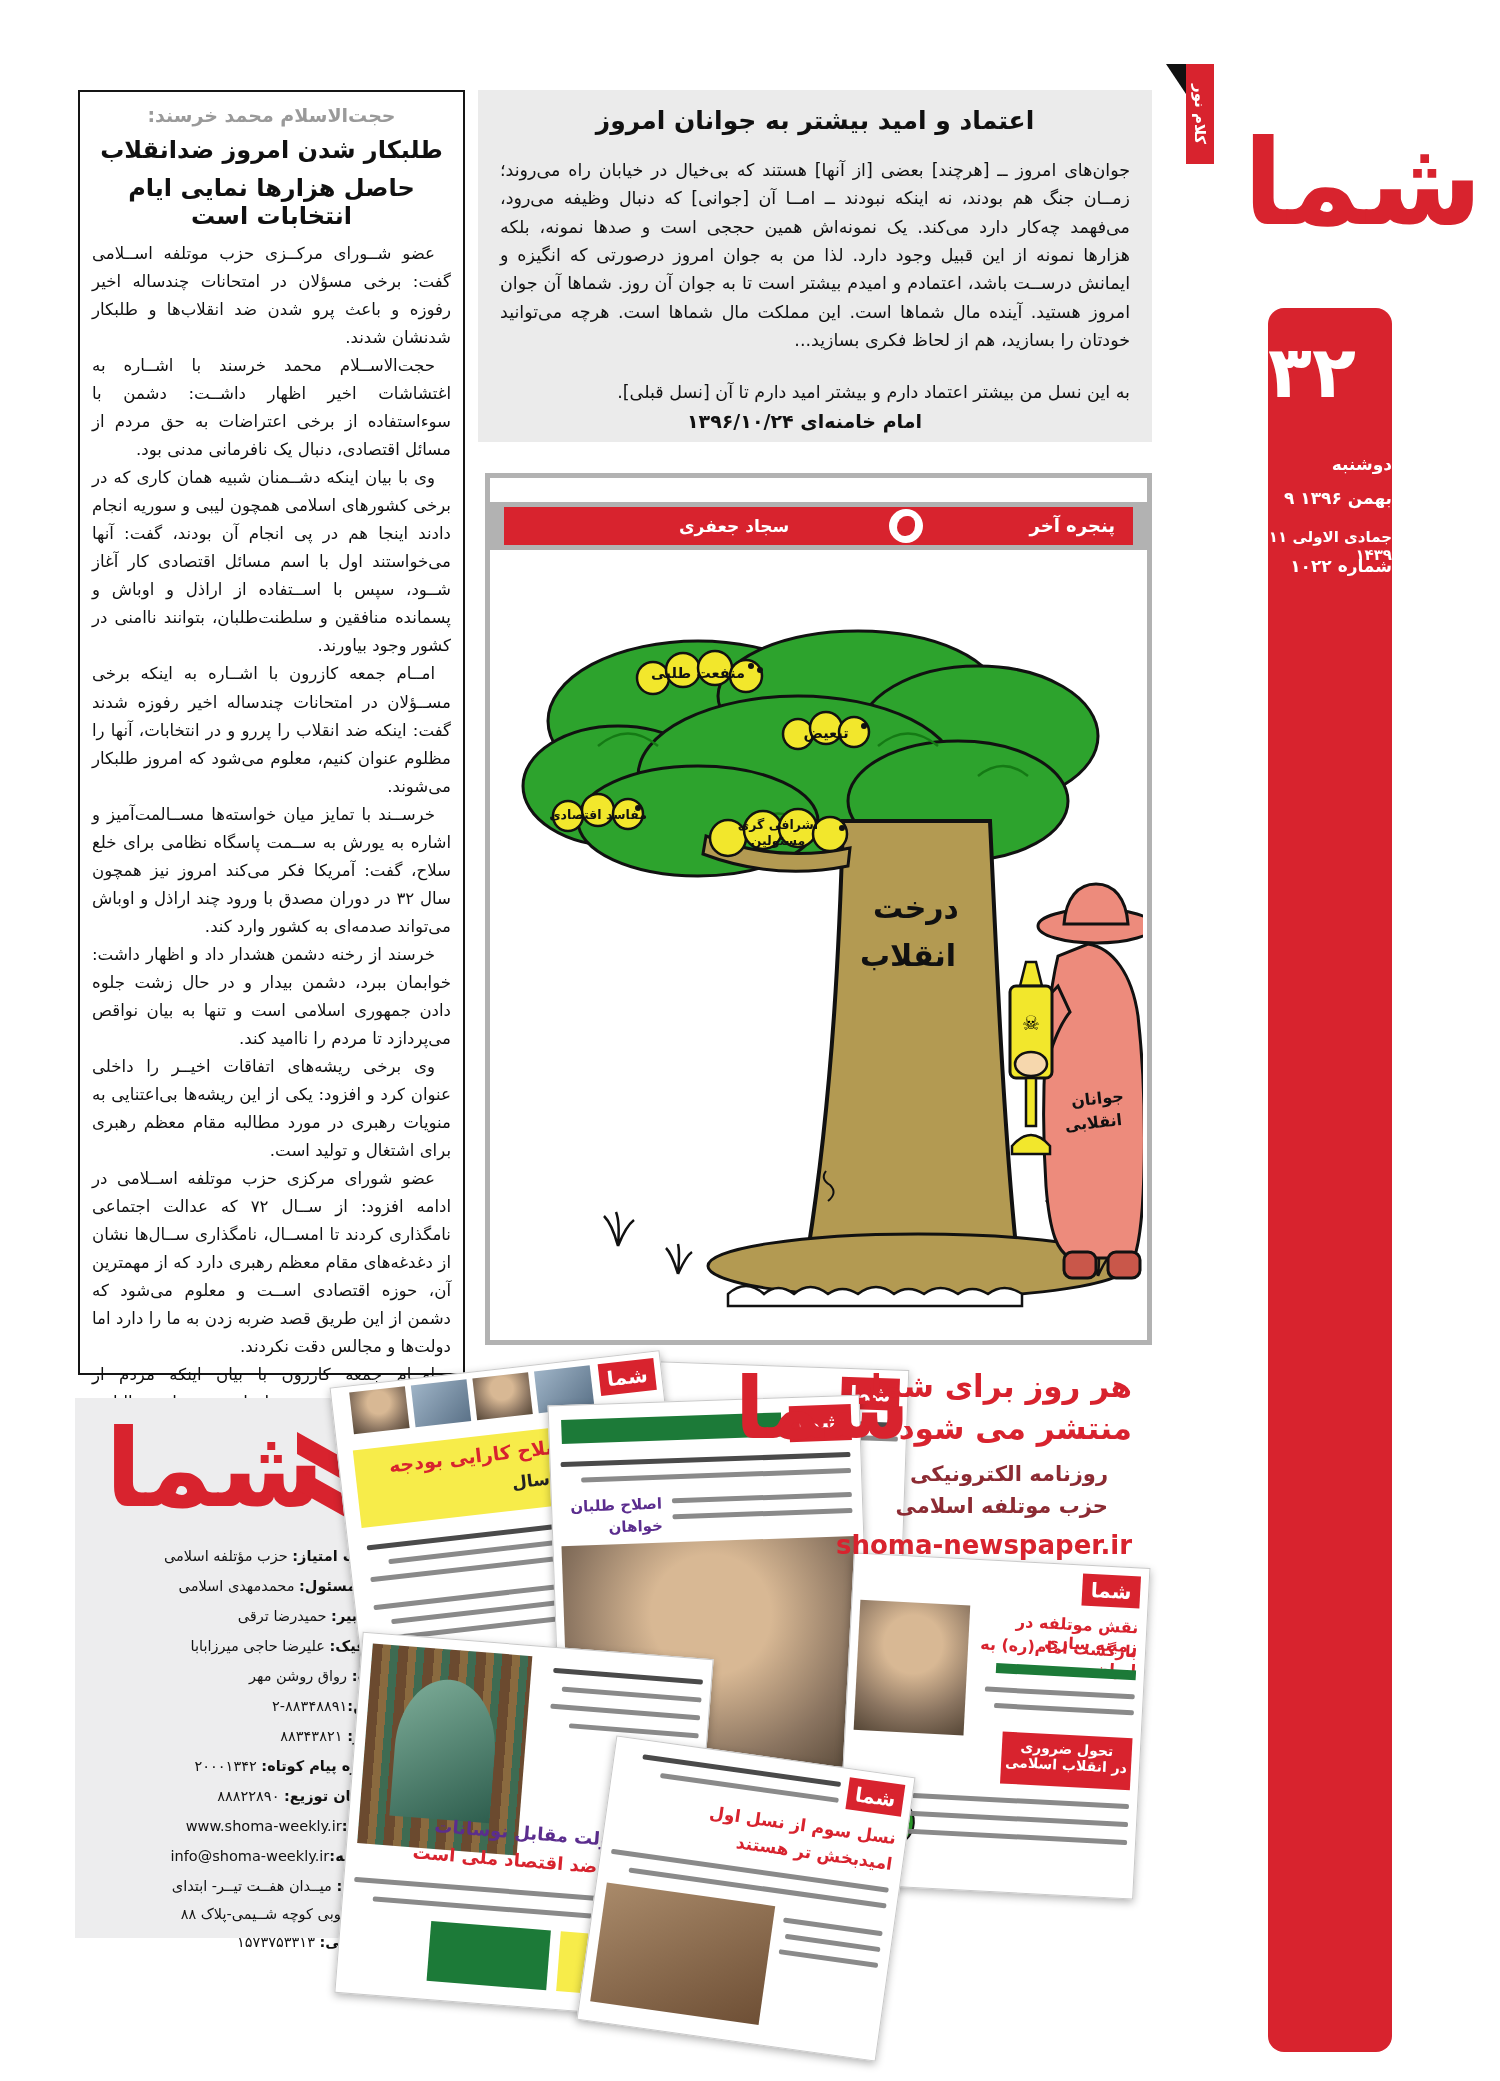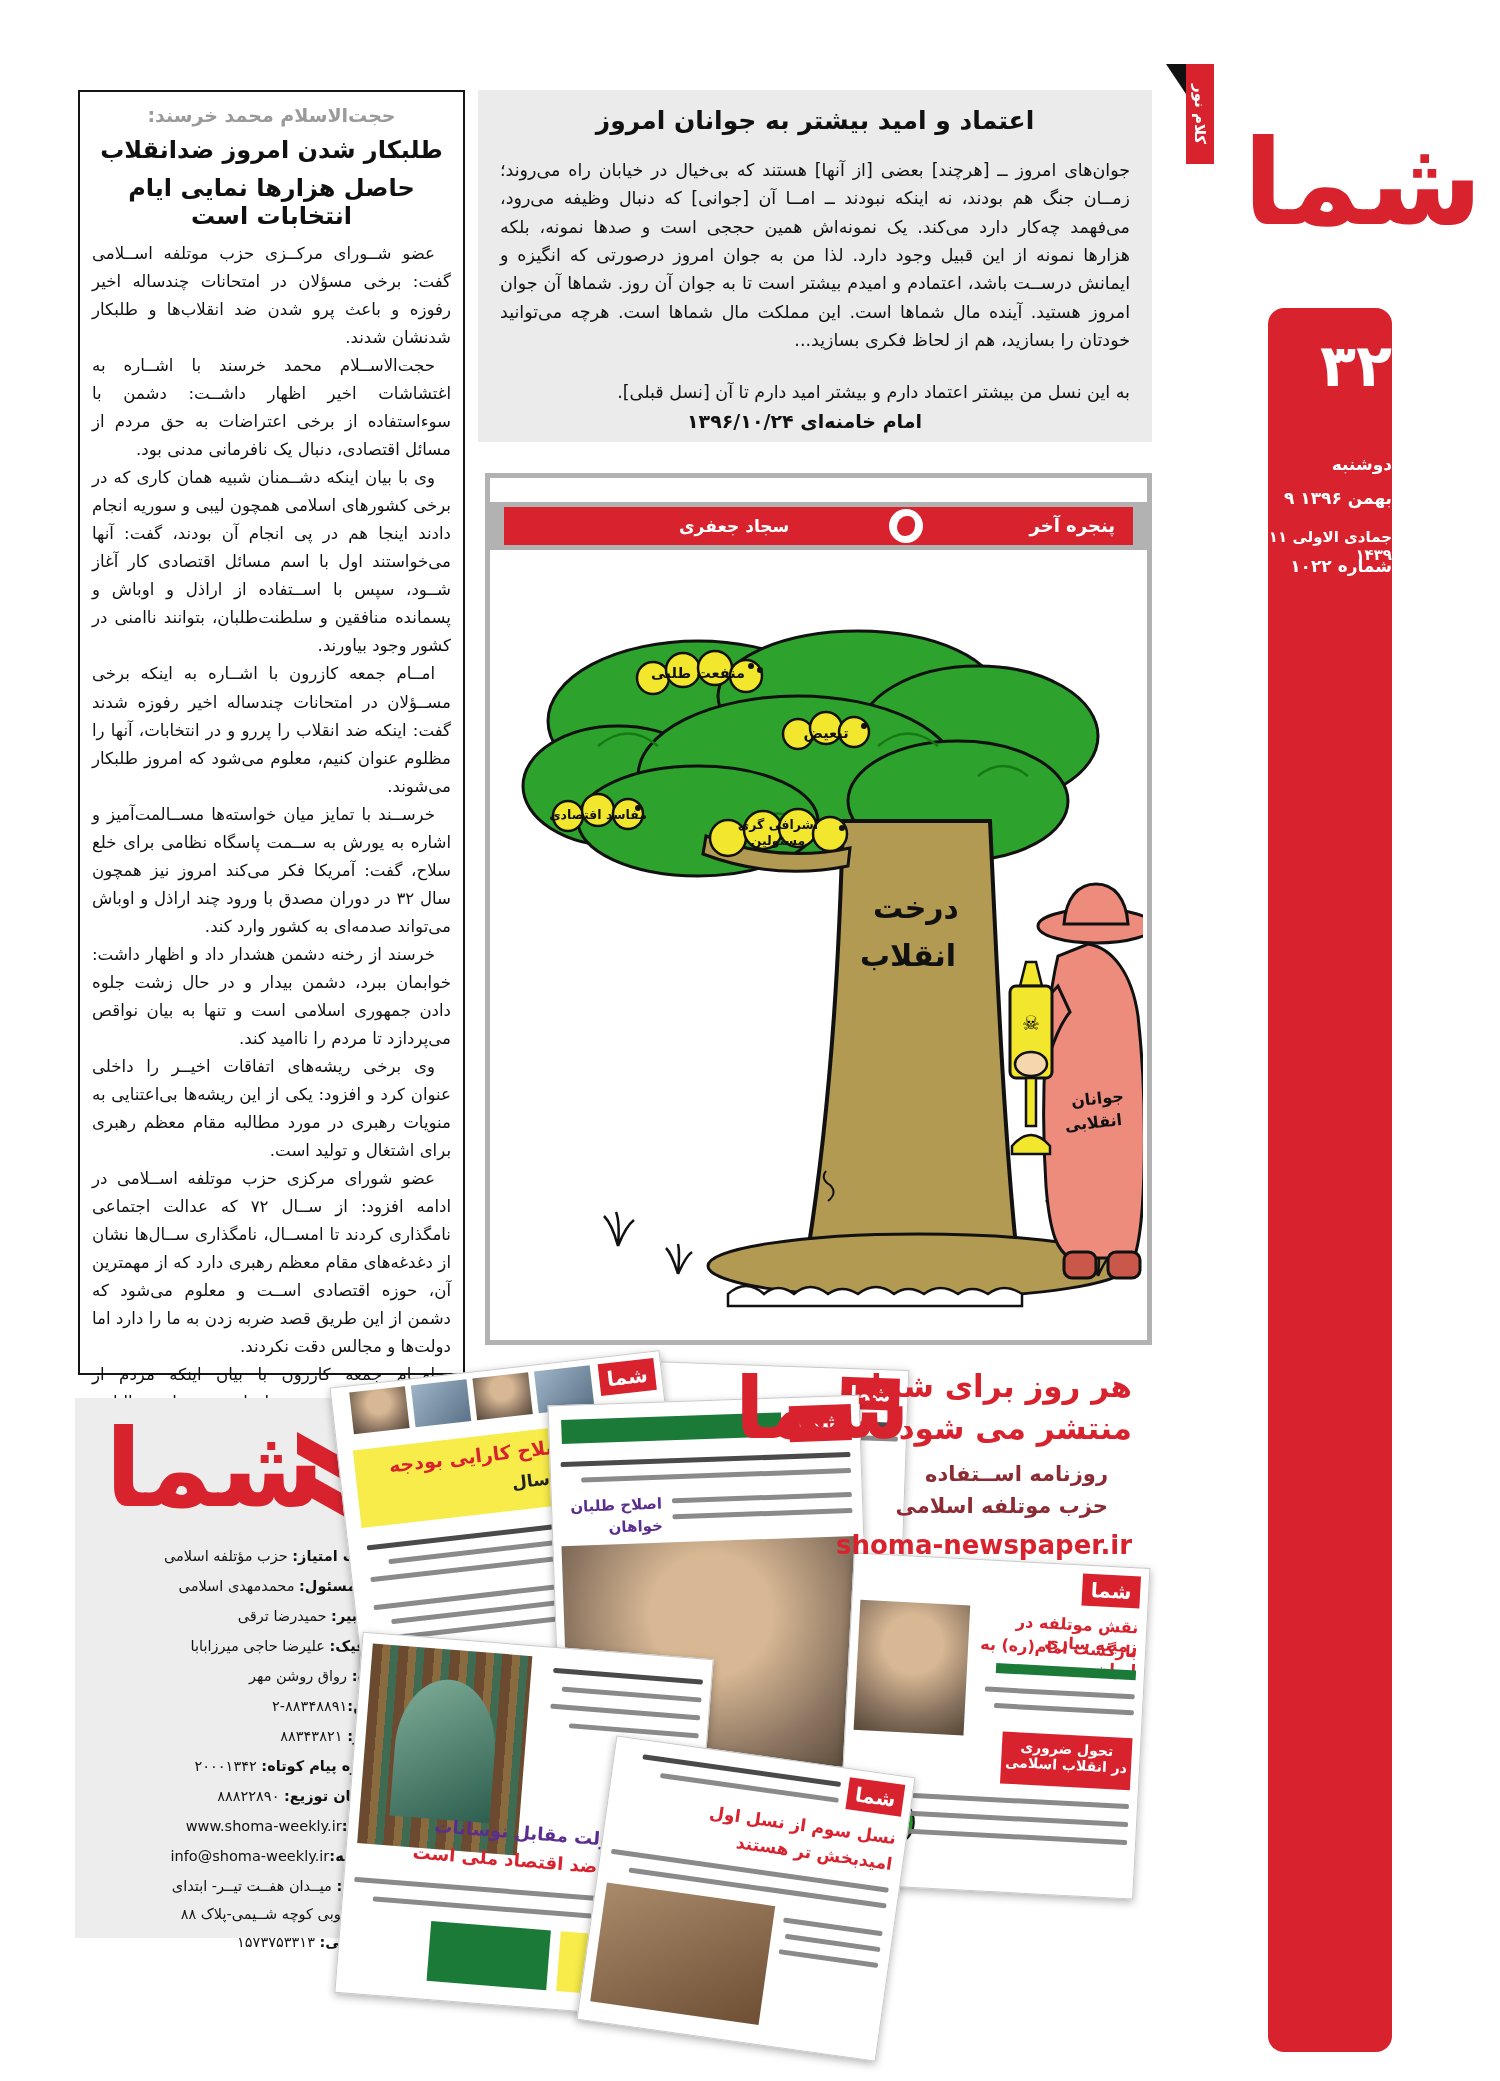--- a/index.html
+++ b/index.html
@@ -3,22 +3,22 @@
 <meta charset="utf-8">
 <style>
   html,body{margin:0;padding:0;background:#fff;}
   #page{position:relative;width:1500px;height:2081px;background:#fff;overflow:hidden;
         font-family:"DejaVu Sans","Liberation Sans",sans-serif;}
   .abs{position:absolute;}
   
   #shoma-logo-top{left:1243px;top:78px;width:160px;height:225px;color:#d8232e;
      font-size:118px;font-weight:bold;text-align:center;line-height:210px;}
   #red-bar{left:1268px;top:308px;width:124px;height:1744px;background:#d8232e;border-radius:16px;}
-  #page-num{position:absolute;top:28px;left:0;width:100%;text-align:right;color:#fff;
-     font-size:59px;font-weight:bold;line-height:1;}
+  #page-num{position:absolute;top:28px;left:0;width:100%;text-align:left;color:#fff;
+     font-size:72px;font-weight:bold;line-height:1;}
   .bar-date{position:absolute;left:0;width:100%;text-align:right;color:#fff;
      font-size:17px;font-weight:bold;}
   
   #kalam-fold{left:1166px;top:64px;width:20px;height:30px;background:#111;
      clip-path:polygon(0 0,100% 0,100% 100%);}
   #kalam-tag{left:1186px;top:64px;width:28px;height:100px;background:#d8232e;}
   #kalam-tag span{position:absolute;left:-36px;top:36px;width:100px;height:28px;display:block;
      color:#fff;font-size:15px;font-weight:bold;text-align:center;line-height:28px;
      transform:rotate(90deg);}
   
@@ -356,17 +356,17 @@
     <div class="bar lt" style="right:10px;top:128px;width:260px;"></div>
     <div class="ph ph-brown" style="left:10px;top:146px;width:170px;height:120px;"></div>
     <div class="bar lt" style="right:10px;top:156px;width:100px;"></div>
     <div class="bar lt" style="right:10px;top:172px;width:96px;"></div>
     <div class="bar lt" style="right:10px;top:188px;width:100px;"></div>
   </div>
 
   <div class="abs" id="promo-logo">شما</div>
   <div class="abs promo-red" style="left:860px;top:1368px;width:272px;font-size:31px;z-index:7;">هر روز برای شما</div>
   <div class="abs promo-red" style="left:860px;top:1410px;width:272px;font-size:31px;z-index:7;">منتشر می شود</div>
-  <div class="abs promo-maroon" style="left:880px;top:1462px;width:228px;font-size:21px;z-index:7;">روزنامه اســتفاده</div>
+  <div class="abs promo-maroon" style="left:880px;top:1462px;width:228px;font-size:21px;z-index:7;">روزنامه الکترونیکی</div>
   <div class="abs promo-maroon" style="left:880px;top:1494px;width:228px;font-size:21px;z-index:7;">حزب موتلفه اسلامی</div>
   <div class="abs" style="left:820px;top:1530px;width:312px;font-size:26px;font-weight:bold;color:#d8232e;text-align:right;z-index:7;">shoma-newspaper.ir</div>
 
 </div>
 
 </body></html>

